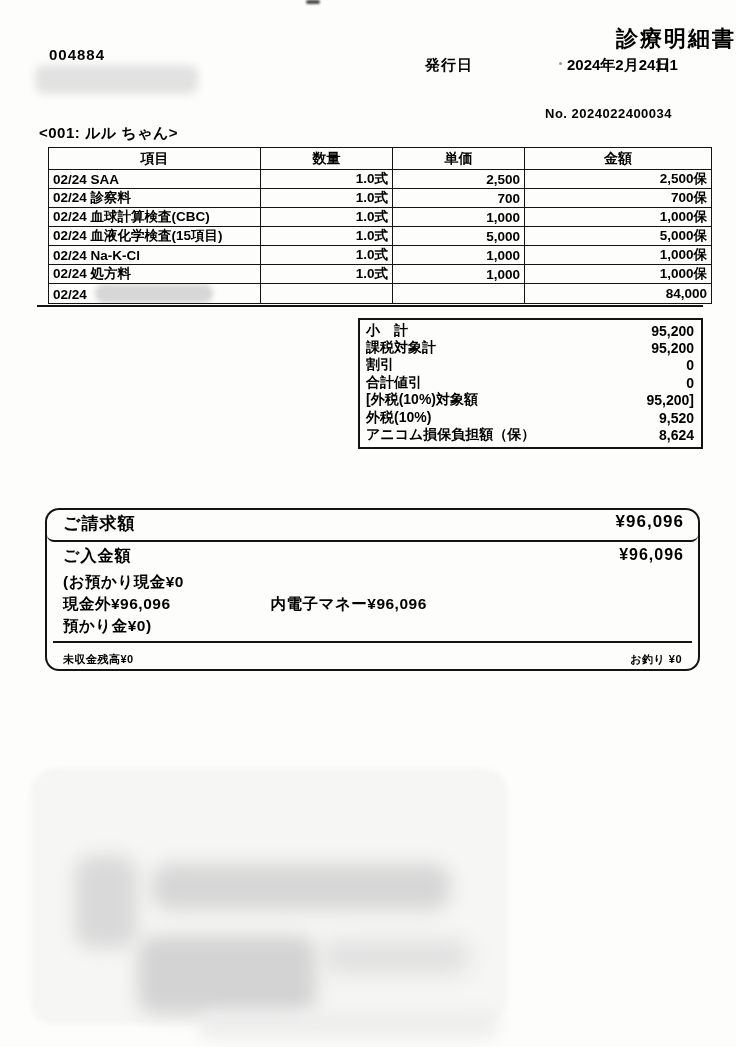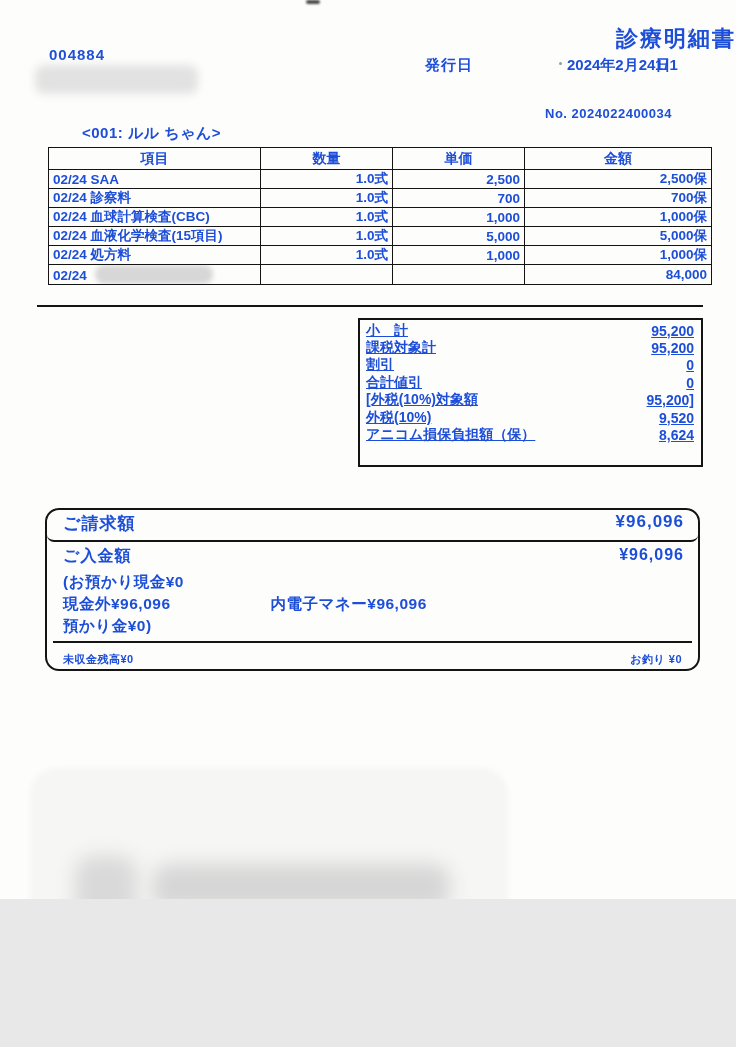--- a/index.html
+++ b/index.html
@@ -1,42 +1,42 @@
 <!DOCTYPE html>
 <html><head>
 <meta charset="utf-8">
 <style>
   html,body{margin:0;padding:0;background:#e8e8e8;}
   .paper{
-    position:relative;width:736px;height:899px;background:#fdfdfc;
+    position:relative;width:736px;height:1047px;background:#fdfdfc;
     font-family:"Liberation Sans","DejaVu Sans",sans-serif;
-    color:#1d4ed8;overflow:hidden;
+    color:#000000;overflow:hidden;
   }
   .abs{position:absolute;}
   
   .doc-code{left:49px;top:46px;font-size:15px;font-weight:700;letter-spacing:1px;}
   .title{left:0;right:0;top:24px;text-align:right;font-size:22px;font-weight:700;letter-spacing:2px;}
   .issue-label{left:425px;top:56px;font-size:15px;font-weight:700;letter-spacing:1px;}
   .issue-date{left:527px;top:56px;font-size:15px;font-weight:700;margin-left:40px;}
   .page-indicator{left:655px;top:56px;font-size:15px;font-weight:700;letter-spacing:1px;}
   .receipt-no{left:545px;top:106px;font-size:13px;font-weight:700;letter-spacing:0.5px;}
-  .patient-line{left:39px;top:124px;font-size:15px;font-weight:700;letter-spacing:0.5px;margin-left:43px;}
+  .patient-line{left:39px;top:124px;font-size:15px;font-weight:700;letter-spacing:0.5px;}
   
   .blur-top{left:35px;top:65px;width:163px;height:29px;border-radius:9px;background:#e2e2e2;filter:blur(4px);}
   .redact-pill{display:inline-block;vertical-align:-4px;margin-left:8px;width:118px;height:19px;border-radius:9px;background:#d7d7d7;filter:blur(2.5px);}
   
   table.items{position:absolute;left:48px;top:147px;width:663px;border-collapse:collapse;table-layout:fixed;}
   table.items th,table.items td{border:1.6px solid #141414;overflow:hidden;white-space:nowrap;}
   table.items th{height:21px;font-size:14px;font-weight:700;text-align:center;padding:0;}
   table.items td{height:17px;font-size:13.5px;font-weight:600;padding:0 4px;}
   td.c-item{text-align:left;padding-left:3px;}
   td.c-qty,td.c-unit,td.c-amt{text-align:right;padding-right:5px;}
   .table-underline{left:37px;top:305px;width:666px;height:0;border-top:2.5px solid #141414;}
   
-  .summary-box{left:358px;top:318px;width:341px;border:2px solid #141414;padding:2px 0 21px 0;background:transparent;text-decoration:underline;}
+  .summary-box{left:358px;top:318px;width:341px;border:2px solid #141414;padding:2px 0 3px 0;background:transparent;}
   .sum-row{display:flex;justify-content:space-between;align-items:center;height:17.4px;font-size:14px;font-weight:700;padding:0 7px 0 6px;}
   
   .billing-box{left:45px;top:508px;width:655px;height:163px;border:2.2px solid #141414;border-radius:14px;box-sizing:border-box;}
   .bill-row1{display:flex;justify-content:space-between;align-items:flex-start;height:28px;padding:2px 14px 0 16px;border-bottom:2.2px solid #141414;font-size:17px;font-weight:700;letter-spacing:1px;border-radius:7px;}
   .bill-row2{display:flex;justify-content:space-between;align-items:flex-start;height:24px;padding:4px 14px 0 16px;font-size:16px;font-weight:700;letter-spacing:1px;}
   .bill-paren{padding:1px 14px 0 16px;font-size:15.5px;font-weight:700;letter-spacing:0.5px;line-height:22px;}
   .bill-cashline{padding:0 14px 0 16px;font-size:15.5px;font-weight:700;letter-spacing:0.5px;line-height:22px;display:flex;}
   .bill-cashline .emoney{margin-left:100px;}
   .bill-sep{margin:4px 6px 0 6px;border-top:2px solid #141414;}
   .bill-last{display:flex;justify-content:space-between;align-items:center;height:26px;padding:3px 16px 0 16px;font-size:11px;font-weight:700;letter-spacing:0.5px;}
@@ -99,20 +99,26 @@
         <td class="c-item">02/24 血球計算検査(CBC)</td>
         <td class="c-qty">1.0式</td>
         <td class="c-unit">1,000</td>
         <td class="c-amt">1,000保</td>
       </tr>
       <tr>
         <td class="c-item">02/24 血液化学検査(15項目)</td>
         <td class="c-qty">1.0式</td>
         <td class="c-unit">5,000</td>
         <td class="c-amt">5,000保</td>
+      </tr>
+      <tr>
+        <td class="c-item">02/24 Na-K-Cl</td>
+        <td class="c-qty">1.0式</td>
+        <td class="c-unit">1,000</td>
+        <td class="c-amt">1,000保</td>
       </tr>
       <tr>
         <td class="c-item">02/24 処方料</td>
         <td class="c-qty">1.0式</td>
         <td class="c-unit">1,000</td>
         <td class="c-amt">1,000保</td>
       </tr>
       <tr>
         <td class="c-item"><span>02/24</span><span class="redact-pill"></span></td>
         <td class="c-qty"></td>

